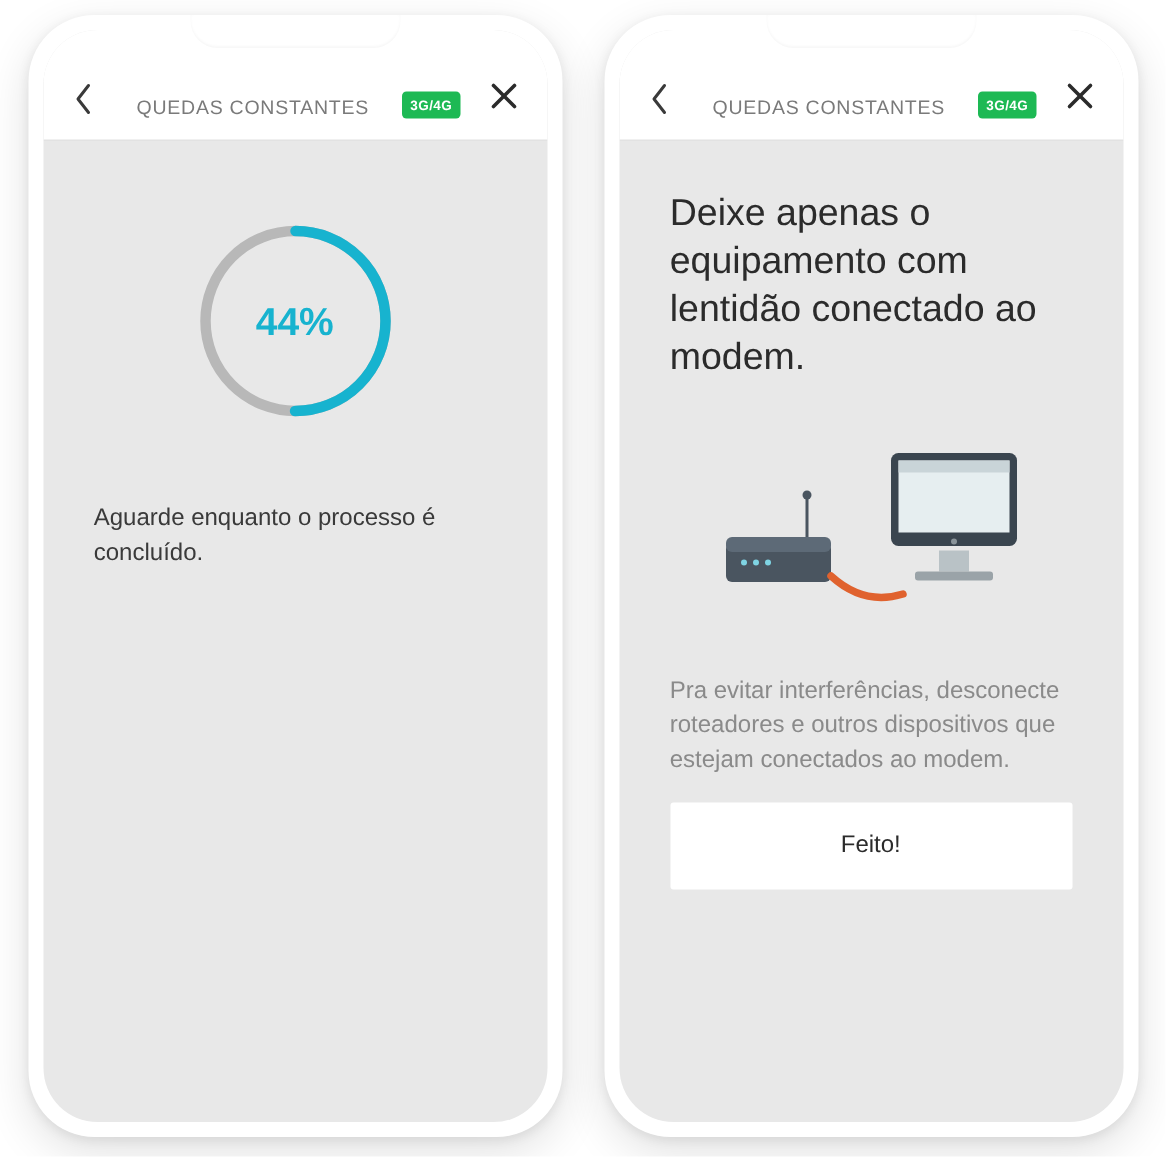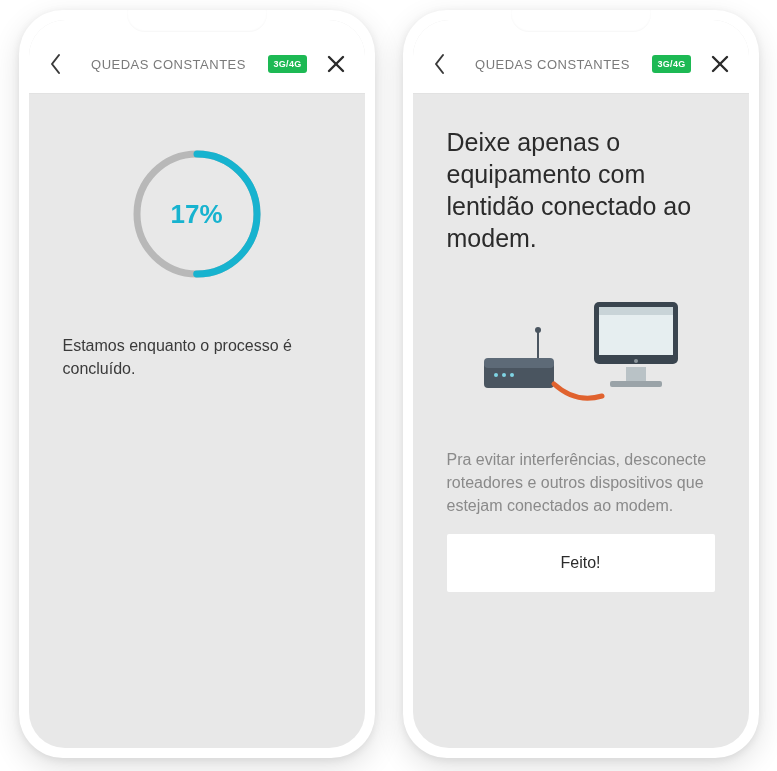--- a/index.html
+++ b/index.html
@@ -45,21 +45,21 @@
   .topbar {
     background: #ffffff;
     height: 74px;
     display: flex;
     align-items: flex-end;
     padding: 0 14px 14px 14px;
     border-bottom: 1px solid #e2e2e2;
   }
   .topbar-row{
     display:flex;
-    align-items:center;
+    align-items:flex-end;
     width:100%;
     gap:8px;
   }
   .back-chevron {
     width: 26px; height:26px;
     display:flex; align-items:center; justify-content:center;
     color:#3a3a3a;
     cursor:pointer;
   }
   .back-chevron svg{width:14px;height:22px;}
@@ -176,23 +176,23 @@
             </svg>
         </div>
       </div>
     </div>
     <div class="content">
       <div class="ring-wrap">
         <svg width="140" height="140" viewBox="0 0 140 140">
           <circle cx="70" cy="70" r="60" fill="none" stroke="#b8b8b8" stroke-width="7"></circle>
           <circle cx="70" cy="70" r="60" fill="none" stroke="#17b3cf" stroke-width="7" stroke-dasharray="377" stroke-dashoffset="188.5" stroke-linecap="round"></circle>
         </svg>
-        <div class="ring-label">17%</div>
-      </div>
-      <div class="subtext">Estamos enquanto o processo é concluído.</div>
+        <div class="ring-label">44%</div>
+      </div>
+      <div class="subtext">Aguarde enquanto o processo é concluído.</div>
     </div>
   </div>
 </div>
 
 <div class="phone">
   <div class="screen">
     <div class="topbar">
       <div class="topbar-row">
         <div class="back-chevron">
           <svg viewBox="0 0 14 22" fill="none" stroke="currentColor" stroke-width="2" stroke-linecap="round" stroke-linejoin="round">

